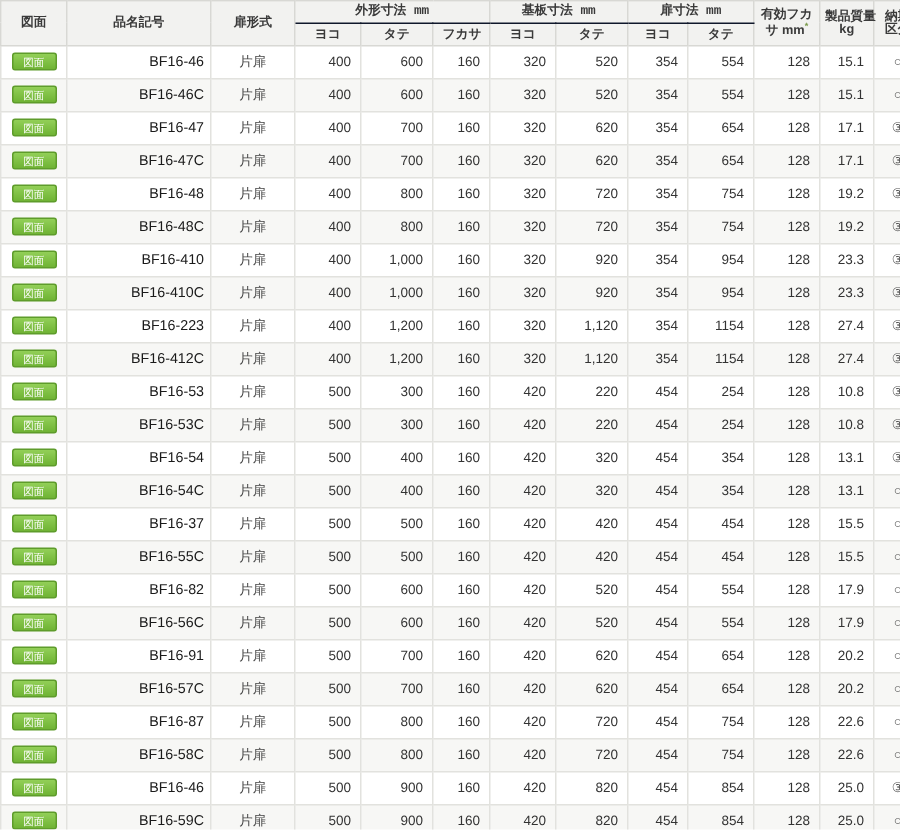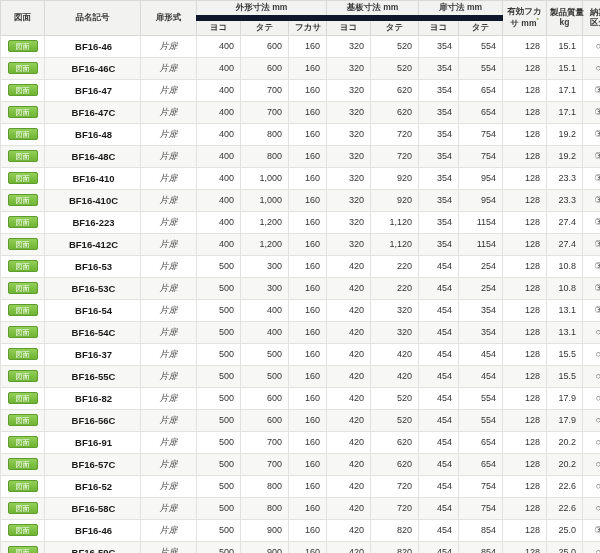--- a/index.html
+++ b/index.html
@@ -42,21 +42,22 @@
     font-weight: bold;
     font-size: 8.5px;
     color: #3a3a3a;
     padding: 2px 3px;
     line-height: 1.15;
     text-align: center;
     vertical-align: middle;
     white-space: nowrap;
   }
   thead th.grp {
-    border-bottom: 6px solid #0f172a;
+    border-bottom: 1px solid #0f172a;
+    font-family: Liberation Mono, monospace;
   }
   thead th.sub {
     font-size: 8.5px;
     padding: 2px 6px;
   }
   thead th .sup {
     font-size: 6px;
     vertical-align: super;
     color: #7a9a4a;
   }
@@ -88,30 +89,29 @@
     border-radius: 2px;
     color: #ffffff;
     font-size: 7px;
     text-align: center;
     letter-spacing: 0px;
     box-sizing: border-box;
     cursor: pointer;
     font-family: "DejaVu Sans", sans-serif;
   }
   td.model-cell {
-    font-weight: bold;
+    font-weight: normal;
     font-size: 9.5px;
     color: #1a1a1a;
-    text-align: center;
+    text-align: right;
     padding-left: 6px;
   }
   td.door-cell {
     text-align: center;
     color: #444444;
-    font-style: italic;
   }
   td.num {
     text-align: right;
     padding-right: 6px;
     color: #333333;
   }
   td.lead-cell {
     text-align: center;
     color: #555555;
     font-size: 9px;
@@ -464,21 +464,21 @@
         <td class="num">420</td>
         <td class="num">620</td>
         <td class="num">454</td>
         <td class="num">654</td>
         <td class="num">128</td>
         <td class="num">20.2</td>
         <td class="lead-cell">○</td>
       </tr>
       <tr>
         <td class="draw-cell"><span class="draw-btn">図面</span></td>
-        <td class="model-cell">BF16-52</td>
+        <td class="model-cell">BF16-87</td>
         <td class="door-cell">片扉</td>
         <td class="num">500</td>
         <td class="num">800</td>
         <td class="num">160</td>
         <td class="num">420</td>
         <td class="num">720</td>
         <td class="num">454</td>
         <td class="num">754</td>
         <td class="num">128</td>
         <td class="num">22.6</td>

